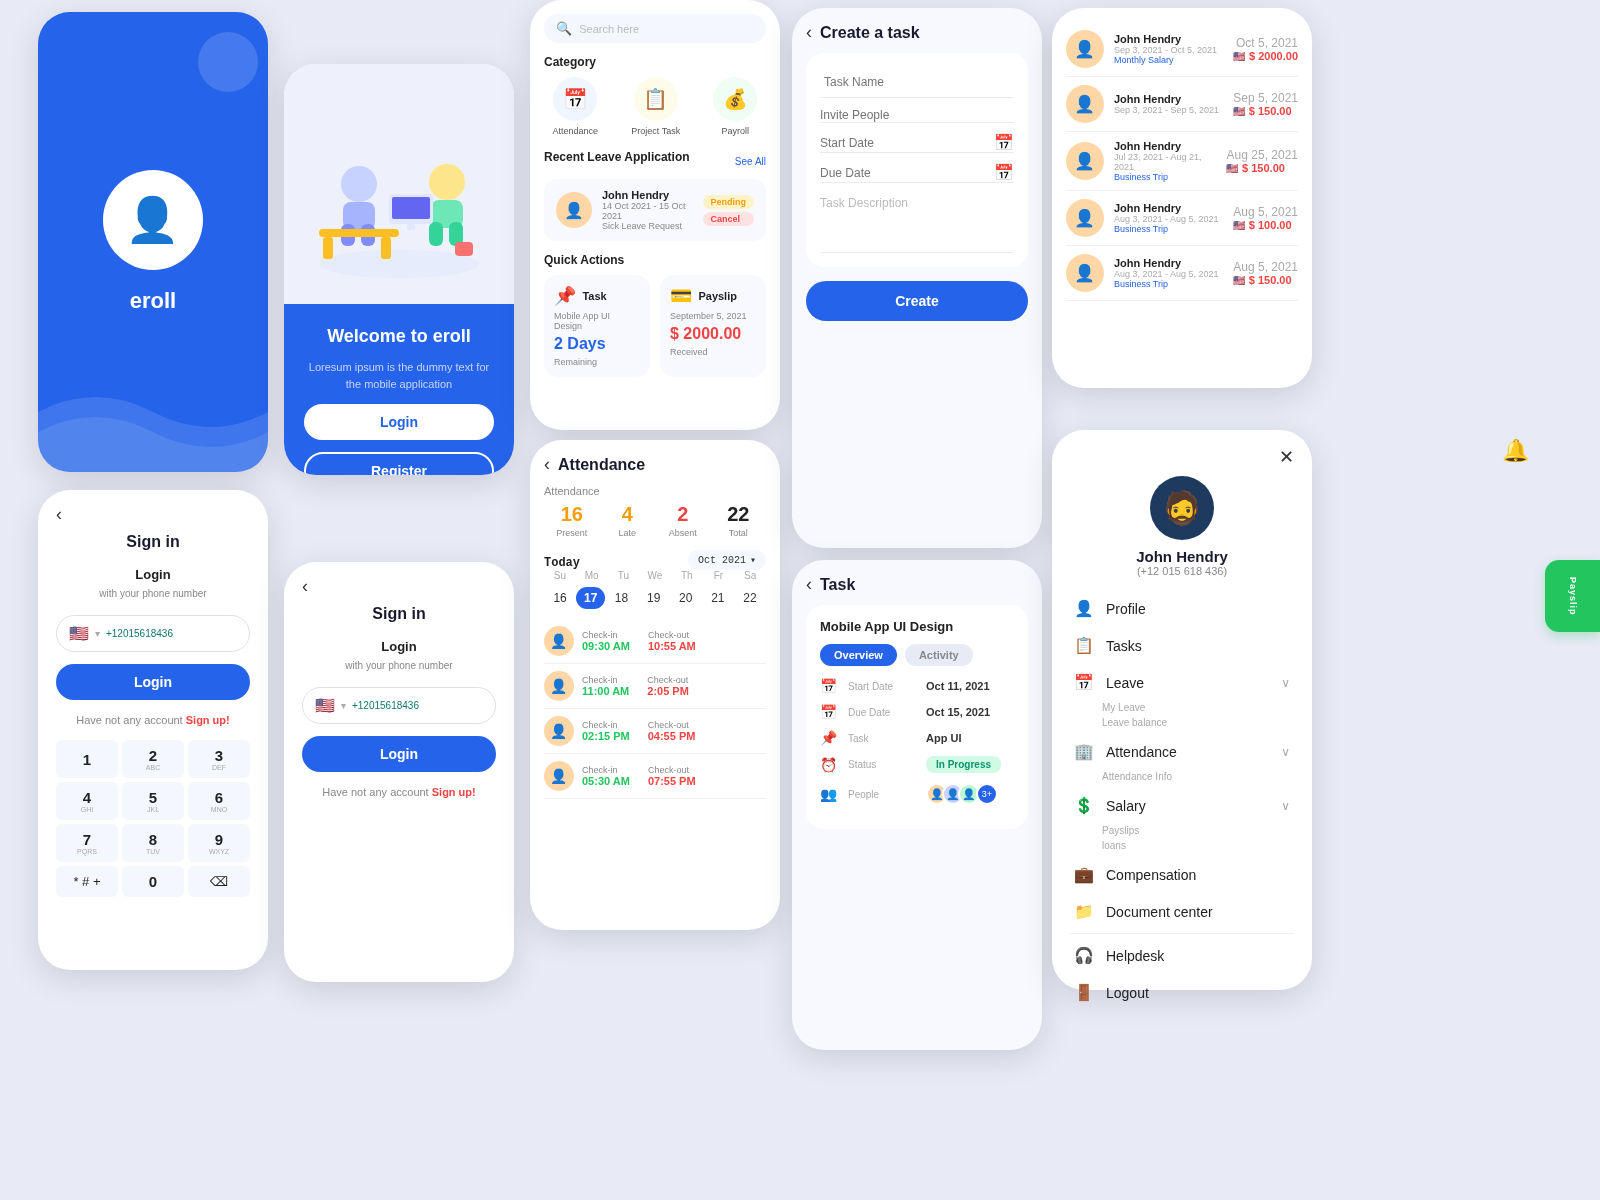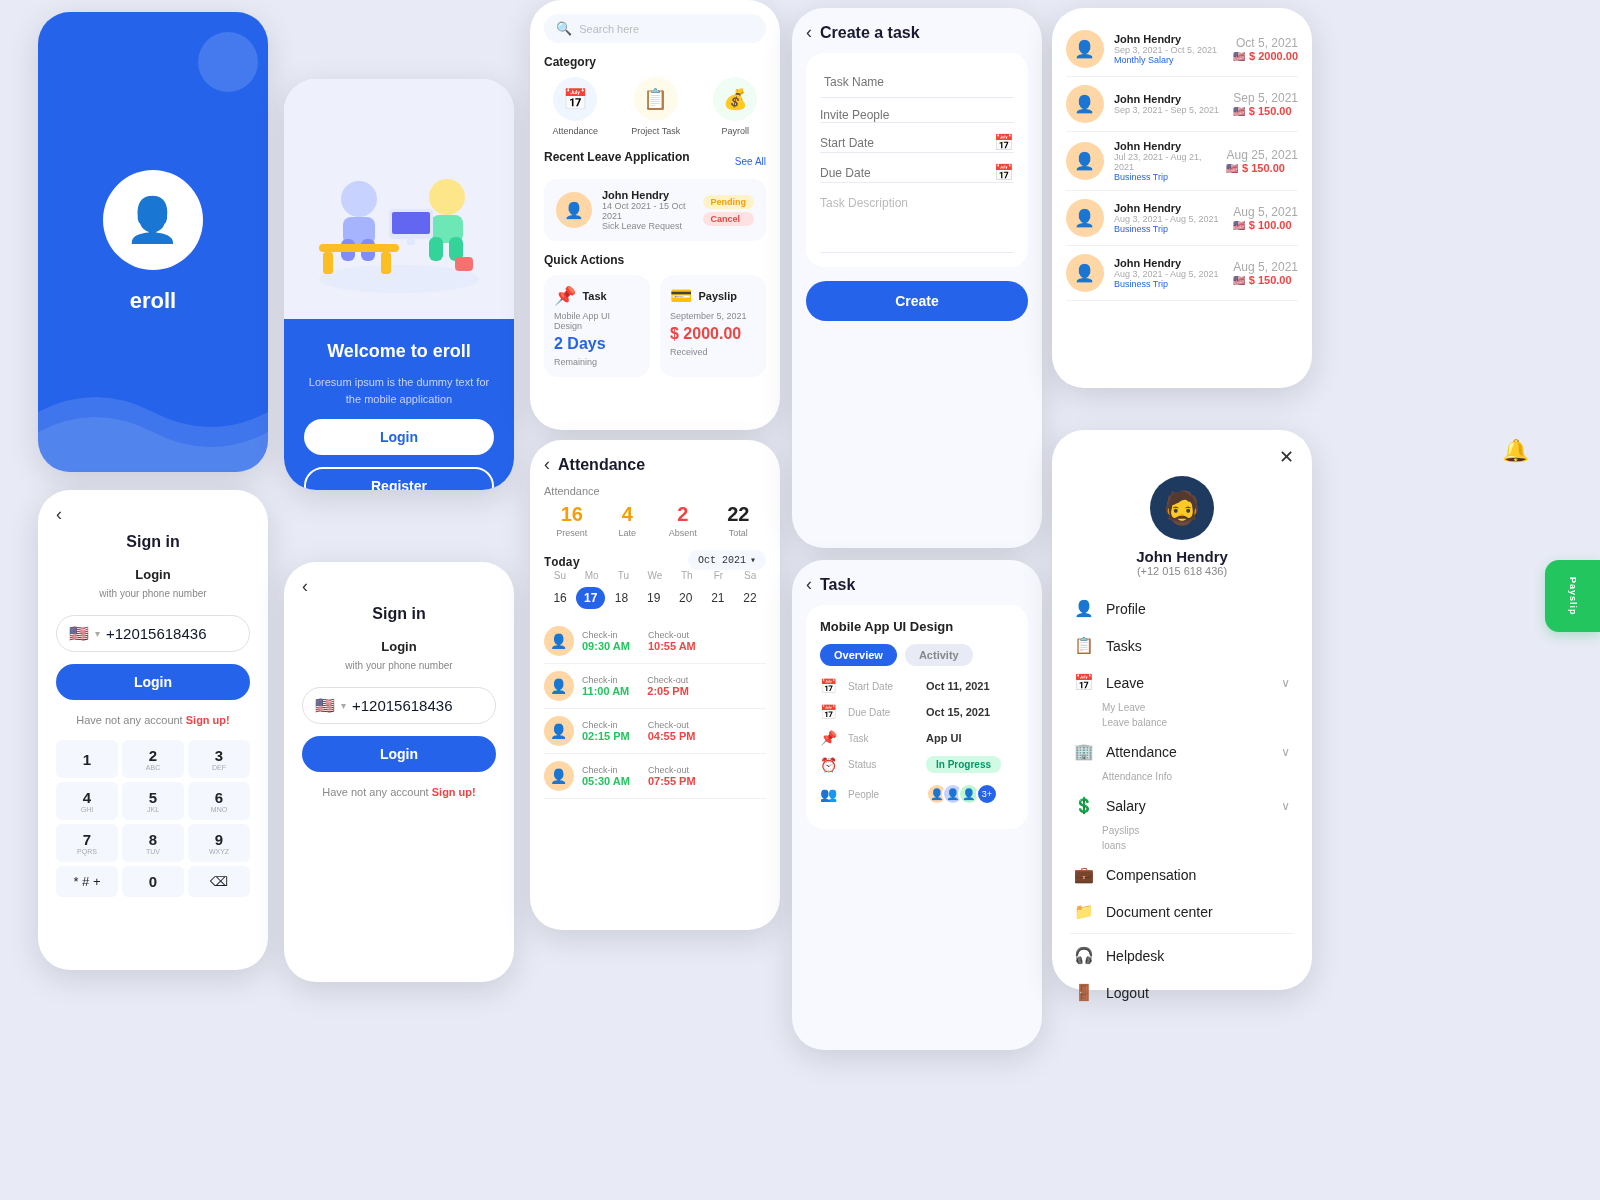--- a/index.html
+++ b/index.html
@@ -50,21 +50,21 @@
     .signin-back { font-size: 18px; color: #333; margin-bottom: 8px; cursor: pointer; }
     .signin-title-lg { font-size: 16px; font-weight: 700; text-align: center; margin-bottom: 2px; color: #1a1a2e; }
     .phone-input-row {
       display: flex; align-items: center;
       border: 1.5px solid #e0e0e0;
       border-radius: 22px; padding: 8px 12px;
       margin-bottom: 12px; gap: 6px;
     }
     .flag-emoji { font-size: 16px; }
     .chevron-down { font-size: 10px; color: #aaa; }
-    .phone-number { font-size: 15px; color: #0f172a; }
+    .phone-number { font-size: 10px; color: #0f766e; }
     .btn-login {
       background: #2563eb;
       color: #fff; border: none; border-radius: 22px;
       padding: 10px; font-size: 14px; font-weight: 600;
       cursor: pointer; width: 100%; margin-bottom: 14px;
     }
     .no-account { font-size: 11px; color: #888; text-align: center; margin-bottom: 10px; }
     .signup-link { color: #ef4444; font-weight: 600; }
     .numpad {
       display: grid; grid-template-columns: repeat(3, 1fr);
@@ -75,21 +75,21 @@
       align-items: center; justify-content: center;
       padding: 7px 4px; border-radius: 6px;
       cursor: pointer; background: #f5f7ff;
       font-size: 15px; font-weight: 600; color: #222;
     }
     .numpad-sub { font-size: 7px; color: #aaa; font-weight: 400; }
     .numpad-special { font-size: 13px; font-weight: 400; }
 
     
     .screen-welcome {
-      left: 284px; top: 79px;
+      left: 284px; top: 64px;
       width: 230px; height: 411px;
       background: #fff;
     }
     .welcome-top {
       background: #eef0fb;
       height: 240px;
       display: flex; align-items: center; justify-content: center;
       position: relative; overflow: hidden;
     }
     .welcome-bottom {

